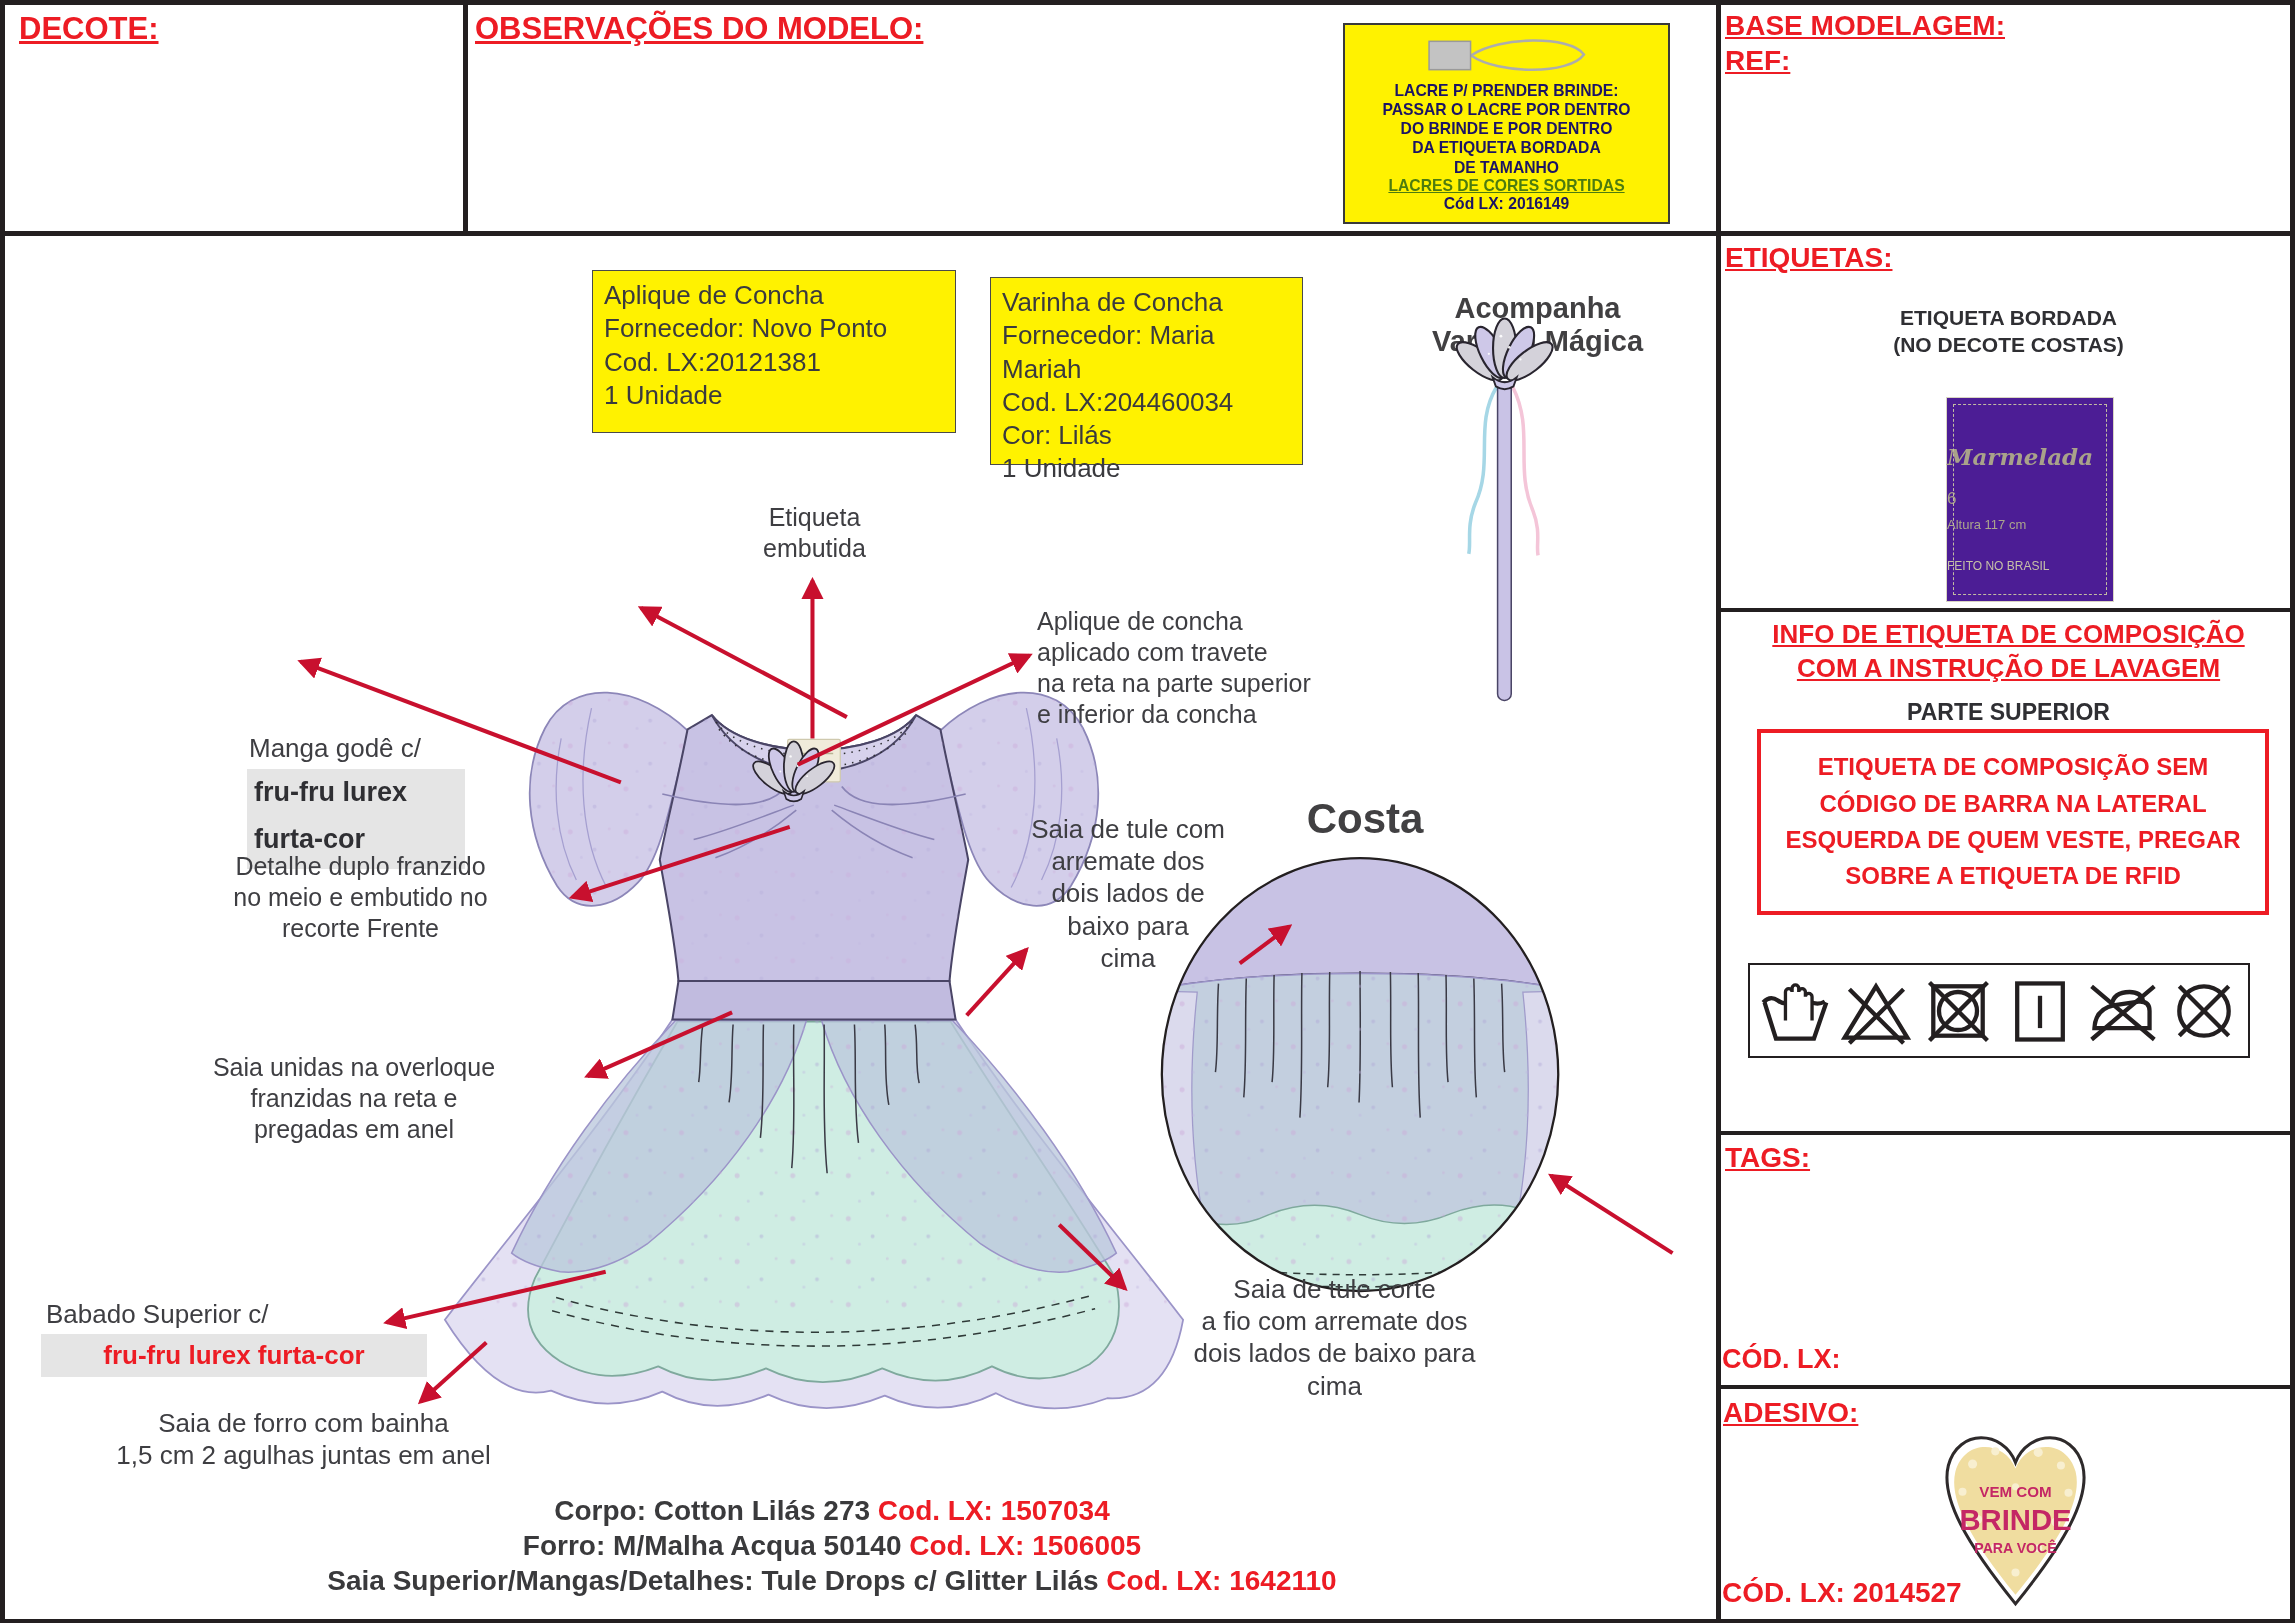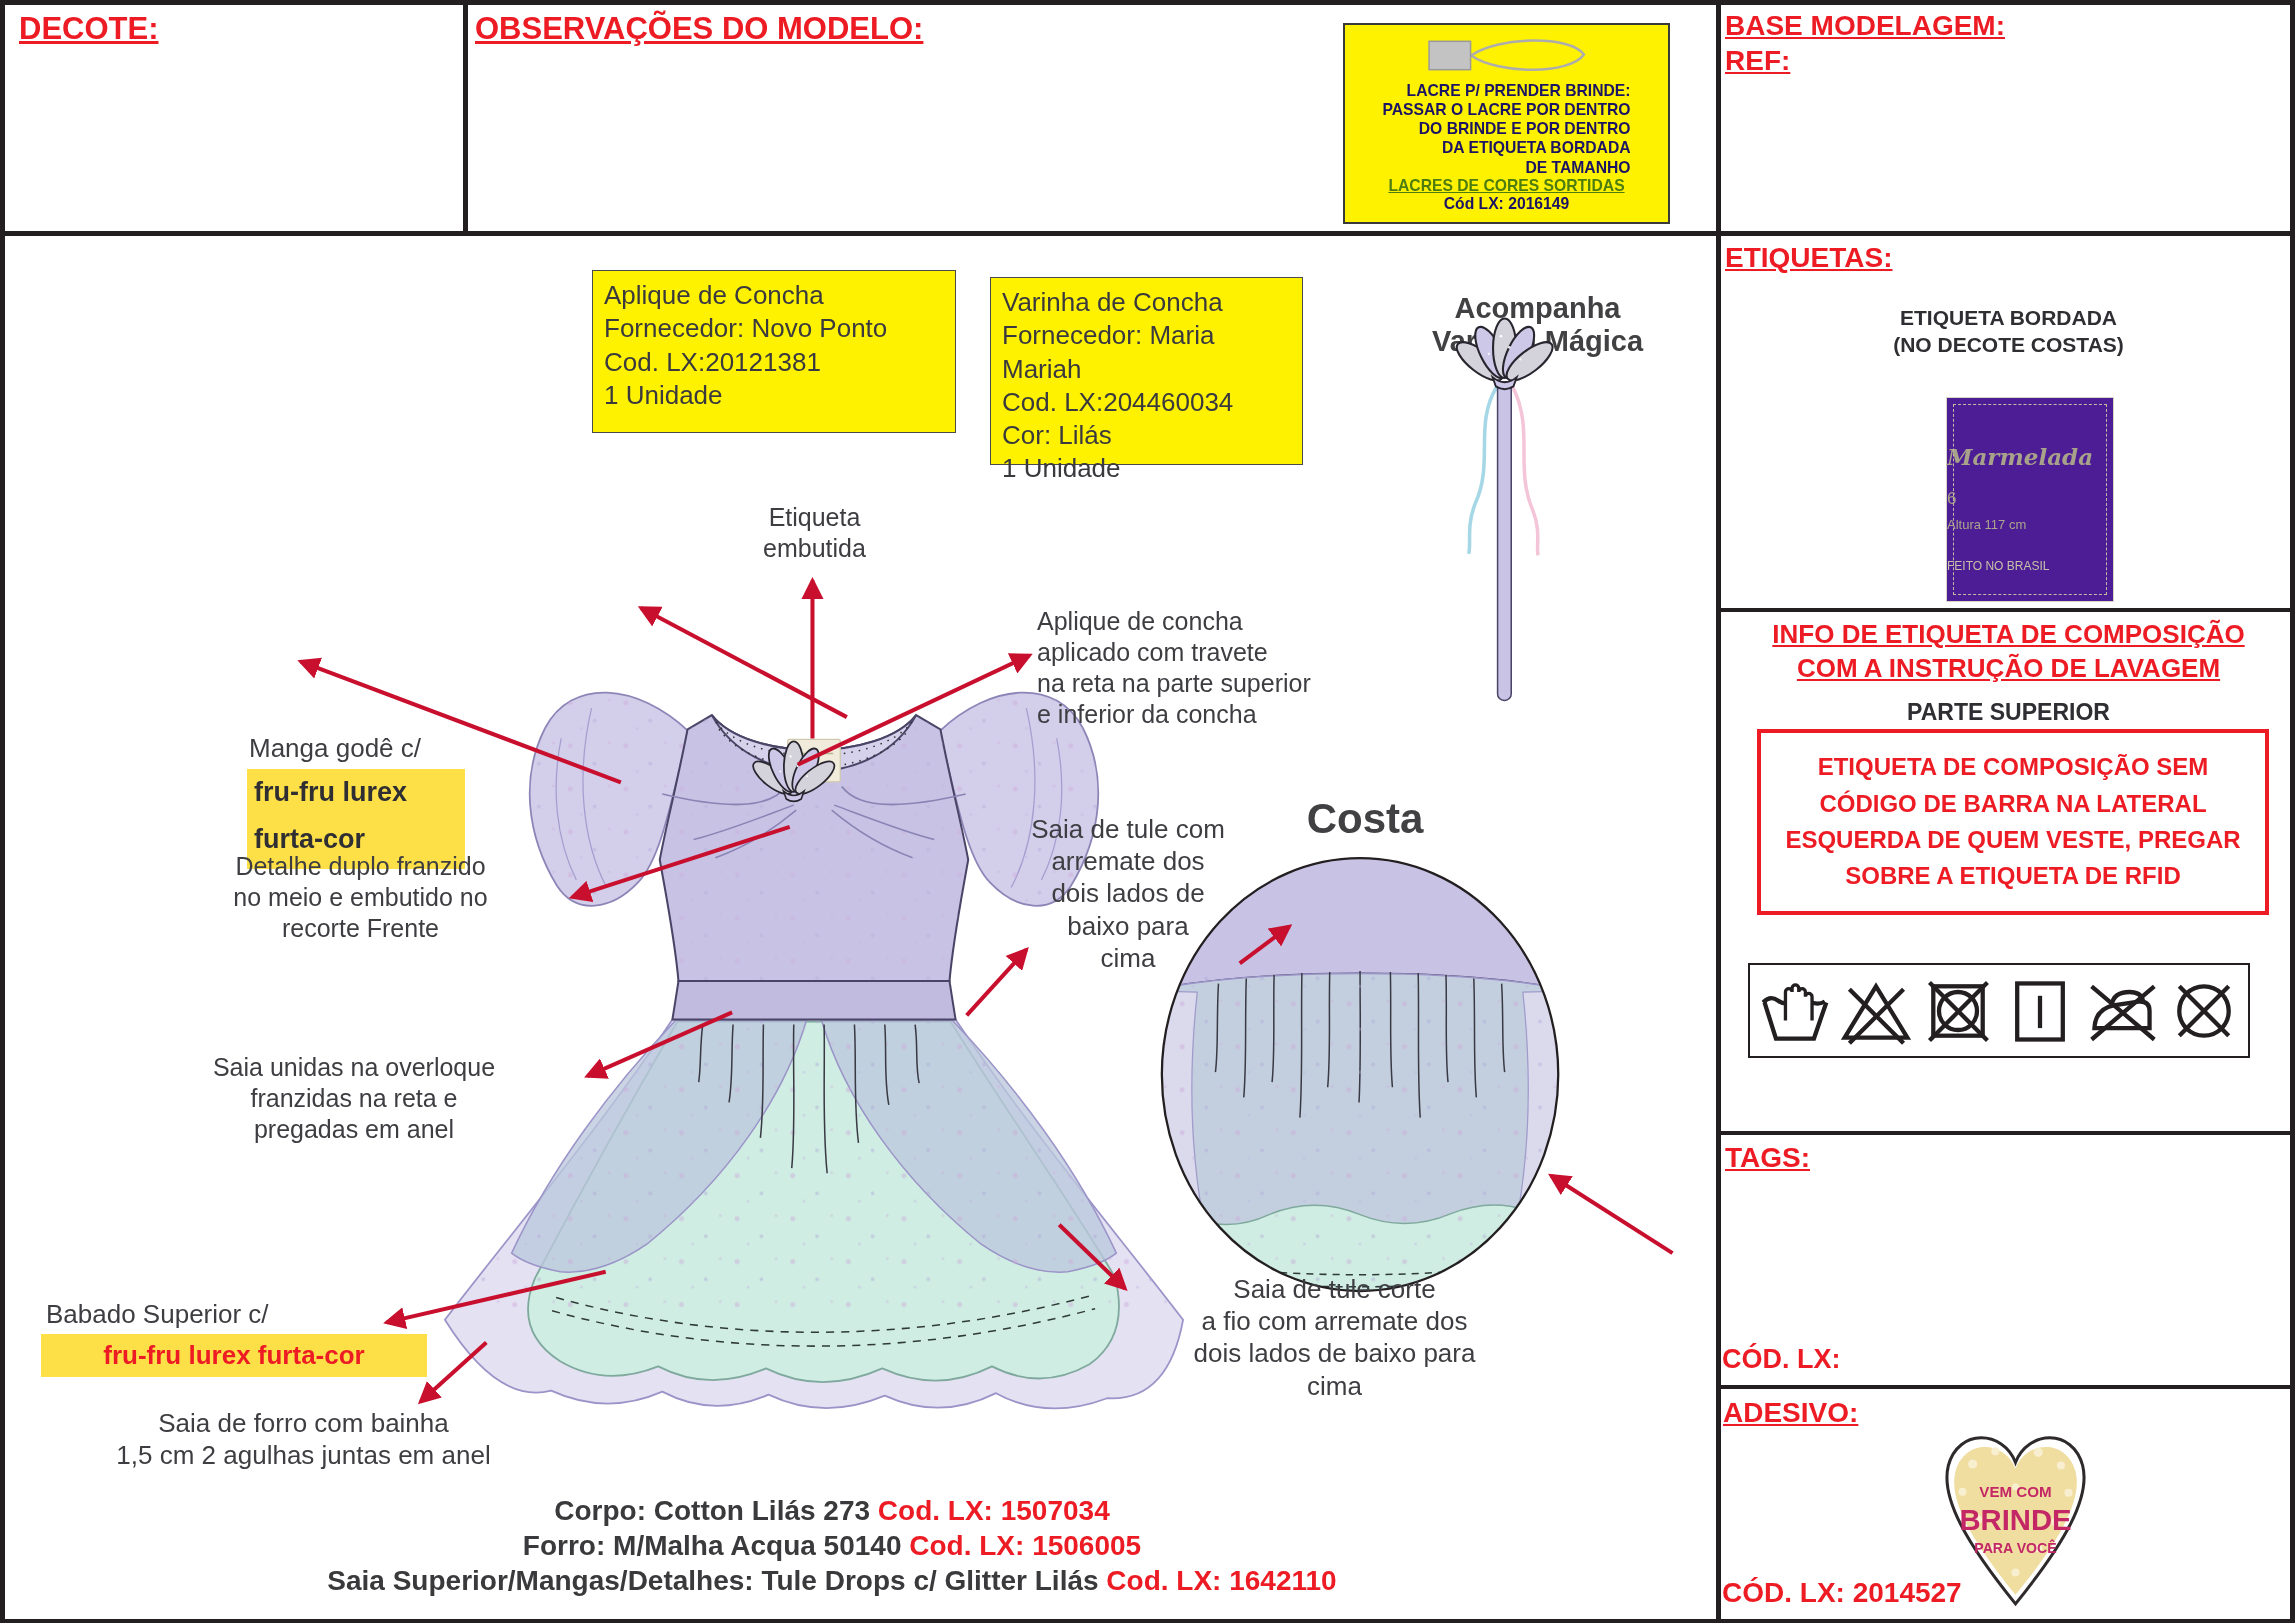--- a/index.html
+++ b/index.html
@@ -3,30 +3,30 @@
 <meta charset="utf-8">
 <style>
   html,body{margin:0;padding:0;background:#ffffff;}
   .sheet{position:relative;width:2295px;height:1624px;background:#fff;border:5px solid #231F20;
          box-sizing:border-box;font-family:"Liberation Sans",sans-serif;color:#3E3E42;overflow:hidden;}
   .abs{position:absolute;}
   .vline,.hline{position:absolute;background:#231F20;}
   .red-h{color:#ED1C24;font-weight:bold;text-decoration:underline;}
   .pre{white-space:pre-line;}
   .ann{color:#3E3E42;font-size:25px;line-height:1.24;text-align:center;white-space:pre-line;}
-  .yellow-box{background:#fde047;}
+  .yellow-box{background:#e5e5e5;}
   .supplier{background:#FFF200;border:1.5px solid #4A4A4A;box-sizing:border-box;
             font-size:26px;line-height:1.28;color:#3A3A3E;padding:8px 11px;white-space:pre-line;}
   .bold{font-weight:bold;}
   .center{text-align:center;}
   .matline{font-size:28px;font-weight:bold;line-height:35px;color:#3A3A3C;text-align:center;}
   .matred{color:#ED1C24;}
   .lacre{background:#FFF200;border:2px solid #3A3A3A;box-sizing:border-box;display:flex;
          flex-direction:column;align-items:center;padding-top:5px;}
-  .lacre-txt{font-size:15.7px;font-weight:bold;color:#1B1464;text-align:right;line-height:1.22;white-space:pre-line;}
+  .lacre-txt{font-size:15.7px;font-weight:bold;color:#1B1464;text-align:center;line-height:1.22;white-space:pre-line;}
   .lacre-red{font-size:15.7px;font-weight:bold;color:#4d7c0f;text-decoration:underline;}
   .lacre-cod{font-size:15.7px;font-weight:bold;color:#1B1464;}
   .tagcard{background:#4c1d95;border:1px solid #D9D5C3;box-sizing:border-box;outline:1.5px dashed #C2BCA2;
            outline-offset:-8px;display:flex;flex-direction:column;align-items:flex-start;}
   .redbox{border:4.6px solid #ED1C24;box-sizing:border-box;display:flex;align-items:center;justify-content:center;
           color:#ED1C24;font-weight:bold;font-size:24px;line-height:1.52;text-align:center;white-space:pre-line;}
   .carebox{border:2.5px solid #231F20;box-sizing:border-box;display:flex;align-items:center;justify-content:space-evenly;}
 </style>
 </head>
 <body>

